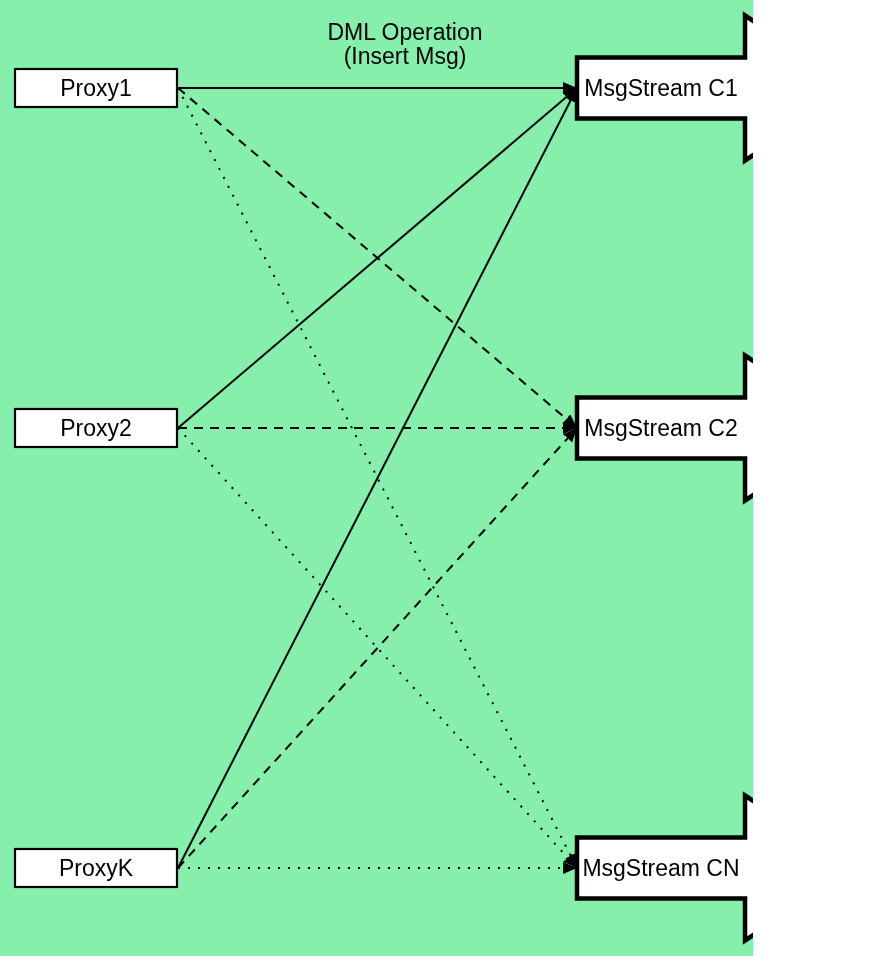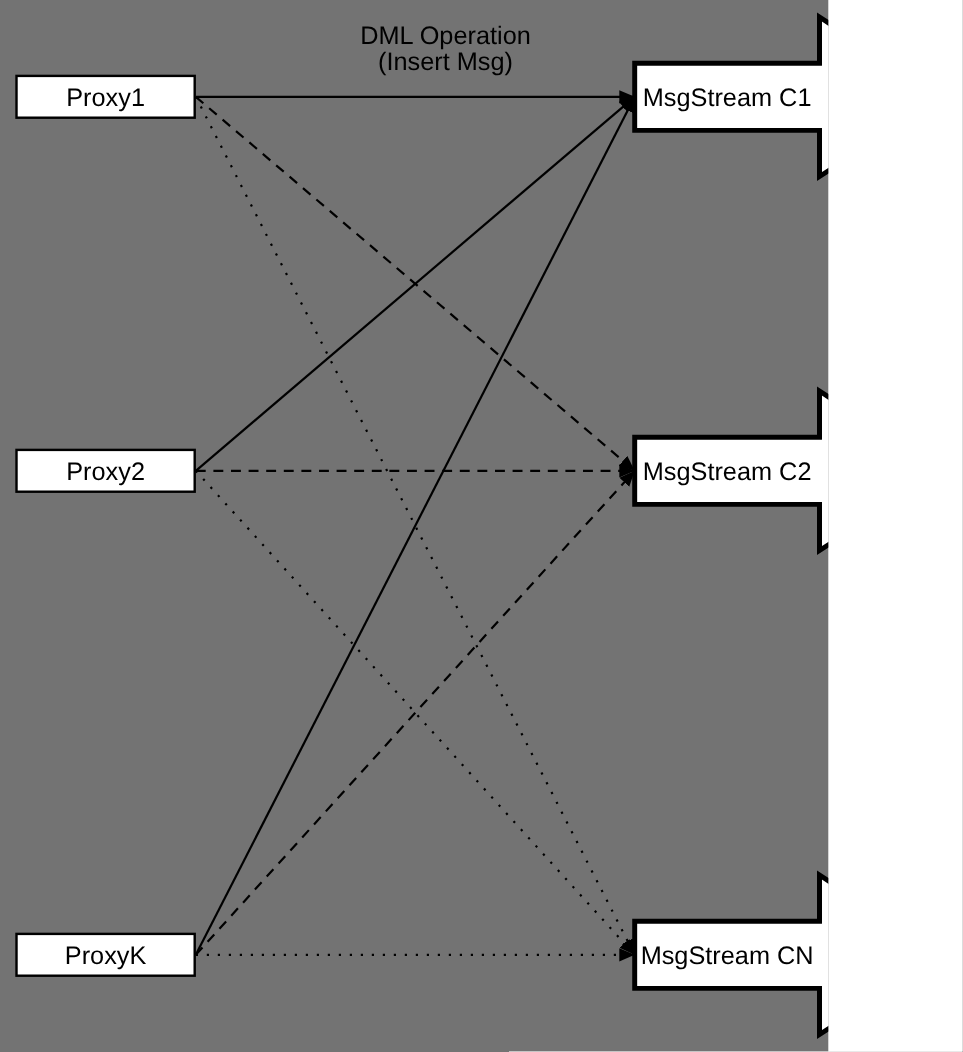--- a/index.html
+++ b/index.html
@@ -4,21 +4,21 @@
 <style>
   html, body {
     margin: 0;
     padding: 0;
     background: #ffffff;
   }
   .canvas-wrap {
     width: 753px;
     height: 956px;
     position: relative;
-    background: #737373;
+    background: #86efac;
     overflow: hidden;
   }
   svg {
     display: block;
   }
   text {
     font-family: "Liberation Sans", sans-serif;
     fill: #000000;
   }
   .title-text {

